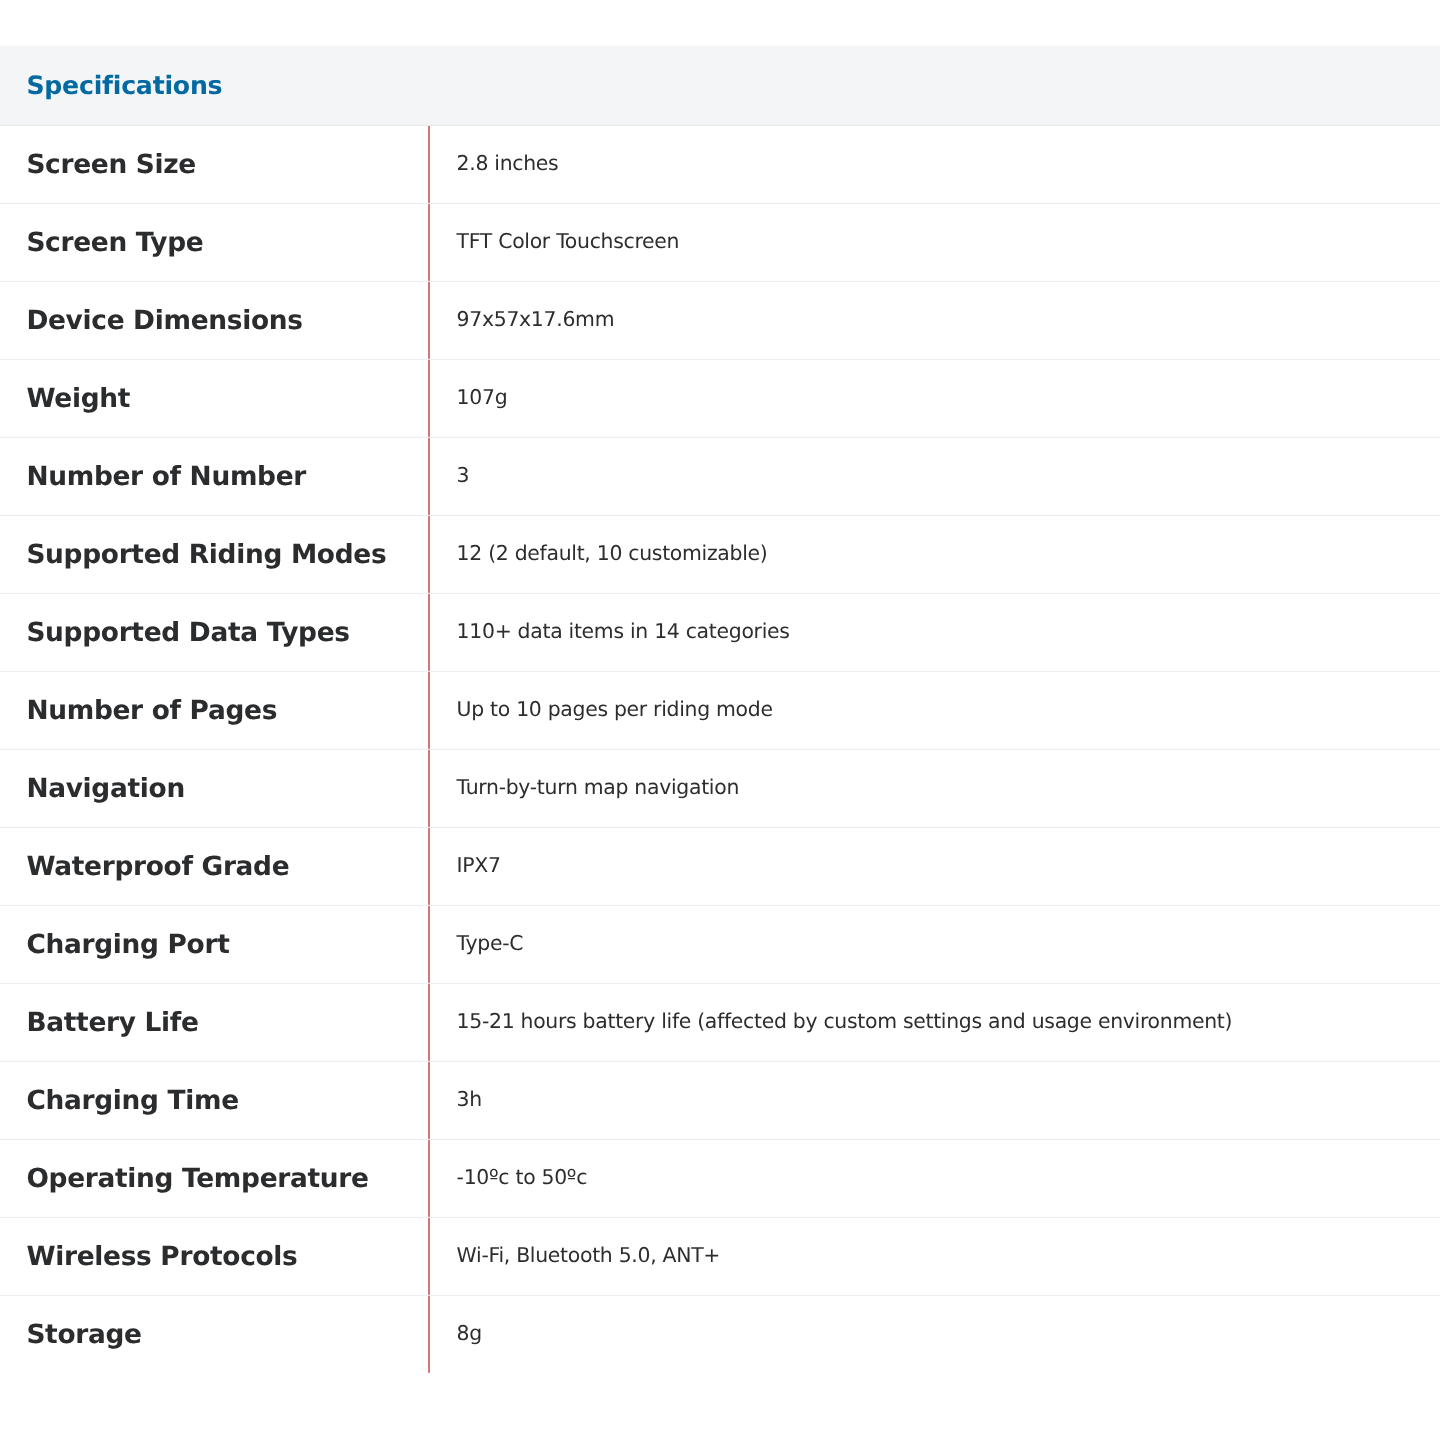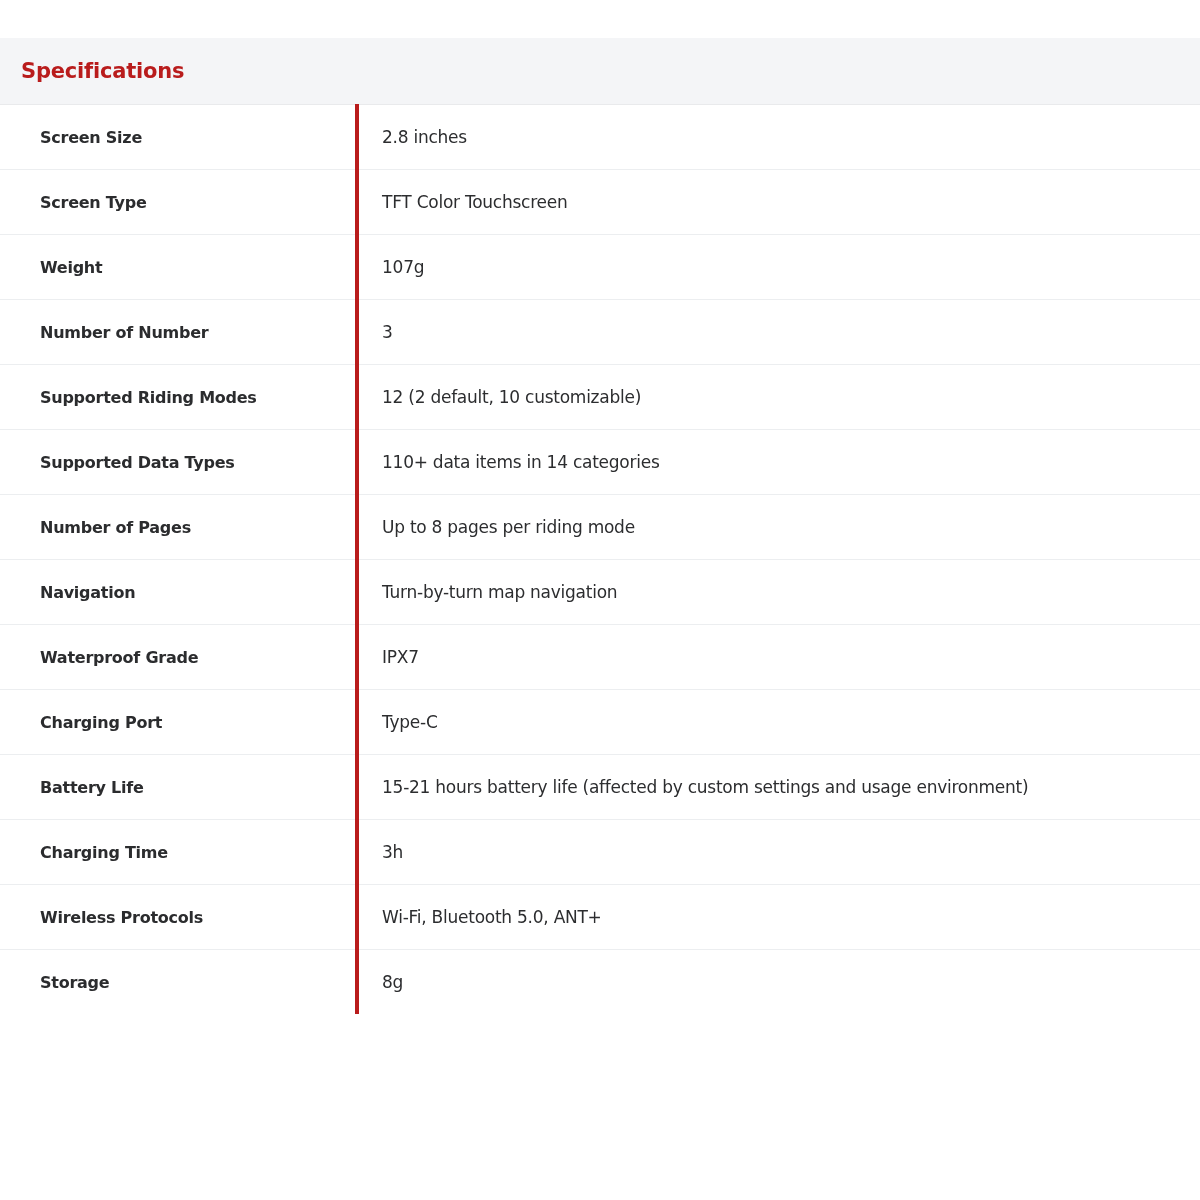--- a/index.html
+++ b/index.html
@@ -40,42 +40,42 @@
     text-align: left;
     padding: 0;
     height: 66px;
     vertical-align: middle;
   }
 
   .spec-header-title {
     font-family: "DejaVu Sans", "Liberation Sans", sans-serif;
     font-size: 21px;
     font-weight: bold;
-    color: #b91c1c;
+    color: #0369a1;
     letter-spacing: -0.2px;
-    margin-left: 21px;
+    padding-left: 22px;
   }
 
   .spec-row td {
     height: 64px;
     vertical-align: middle;
     border-bottom: 1px solid #eceef0;
     padding: 0;
   }
 
   .spec-row:last-child td {
     border-bottom: 0;
     margin-left: 16px;
   }
 
   .spec-row td.cell-label {
-    border-right: 4px solid #b91c1c;
-    padding-left: 40px;
+    border-right: 1px solid #b91c1c;
+    padding-left: 22px;
     font-family: "DejaVu Sans", "Liberation Sans", sans-serif;
-    font-size: 16px;
+    font-size: 22px;
     font-weight: bold;
     color: #2b2c2e;
     letter-spacing: -0.25px;
   }
 
   .spec-row td.cell-value {
     padding-left: 23px;
     font-family: "DejaVu Sans", "Liberation Sans", sans-serif;
     font-size: 17px;
     font-weight: normal;
@@ -104,38 +104,42 @@
     <tbody id="spec-body">
         <tr class="spec-row">
           <td class="cell-label">Screen Size</td>
           <td class="cell-value">2.8 inches</td>
         </tr>
         <tr class="spec-row">
           <td class="cell-label">Screen Type</td>
           <td class="cell-value">TFT Color Touchscreen</td>
         </tr>
         <tr class="spec-row">
+          <td class="cell-label">Device Dimensions</td>
+          <td class="cell-value">97x57x17.6mm</td>
+        </tr>
+        <tr class="spec-row">
           <td class="cell-label">Weight</td>
           <td class="cell-value">107g</td>
         </tr>
         <tr class="spec-row">
           <td class="cell-label">Number of Number</td>
           <td class="cell-value">3</td>
         </tr>
         <tr class="spec-row">
           <td class="cell-label">Supported Riding Modes</td>
           <td class="cell-value">12 (2 default, 10 customizable)</td>
         </tr>
         <tr class="spec-row">
           <td class="cell-label">Supported Data Types</td>
           <td class="cell-value">110+ data items in 14 categories</td>
         </tr>
         <tr class="spec-row">
           <td class="cell-label">Number of Pages</td>
-          <td class="cell-value">Up to 8 pages per riding mode</td>
+          <td class="cell-value">Up to 10 pages per riding mode</td>
         </tr>
         <tr class="spec-row">
           <td class="cell-label">Navigation</td>
           <td class="cell-value">Turn-by-turn map navigation</td>
         </tr>
         <tr class="spec-row">
           <td class="cell-label">Waterproof Grade</td>
           <td class="cell-value">IPX7</td>
         </tr>
         <tr class="spec-row">
@@ -144,20 +148,24 @@
         </tr>
         <tr class="spec-row">
           <td class="cell-label">Battery Life</td>
           <td class="cell-value">15-21 hours battery life (affected by custom settings and usage environment)</td>
         </tr>
         <tr class="spec-row">
           <td class="cell-label">Charging Time</td>
           <td class="cell-value">3h</td>
         </tr>
         <tr class="spec-row">
+          <td class="cell-label">Operating Temperature</td>
+          <td class="cell-value">-10ºc to 50ºc</td>
+        </tr>
+        <tr class="spec-row">
           <td class="cell-label">Wireless Protocols</td>
           <td class="cell-value">Wi-Fi, Bluetooth 5.0, ANT+</td>
         </tr>
         <tr class="spec-row">
           <td class="cell-label">Storage</td>
           <td class="cell-value">8g</td>
         </tr>
       </tbody>
   </table>
 

